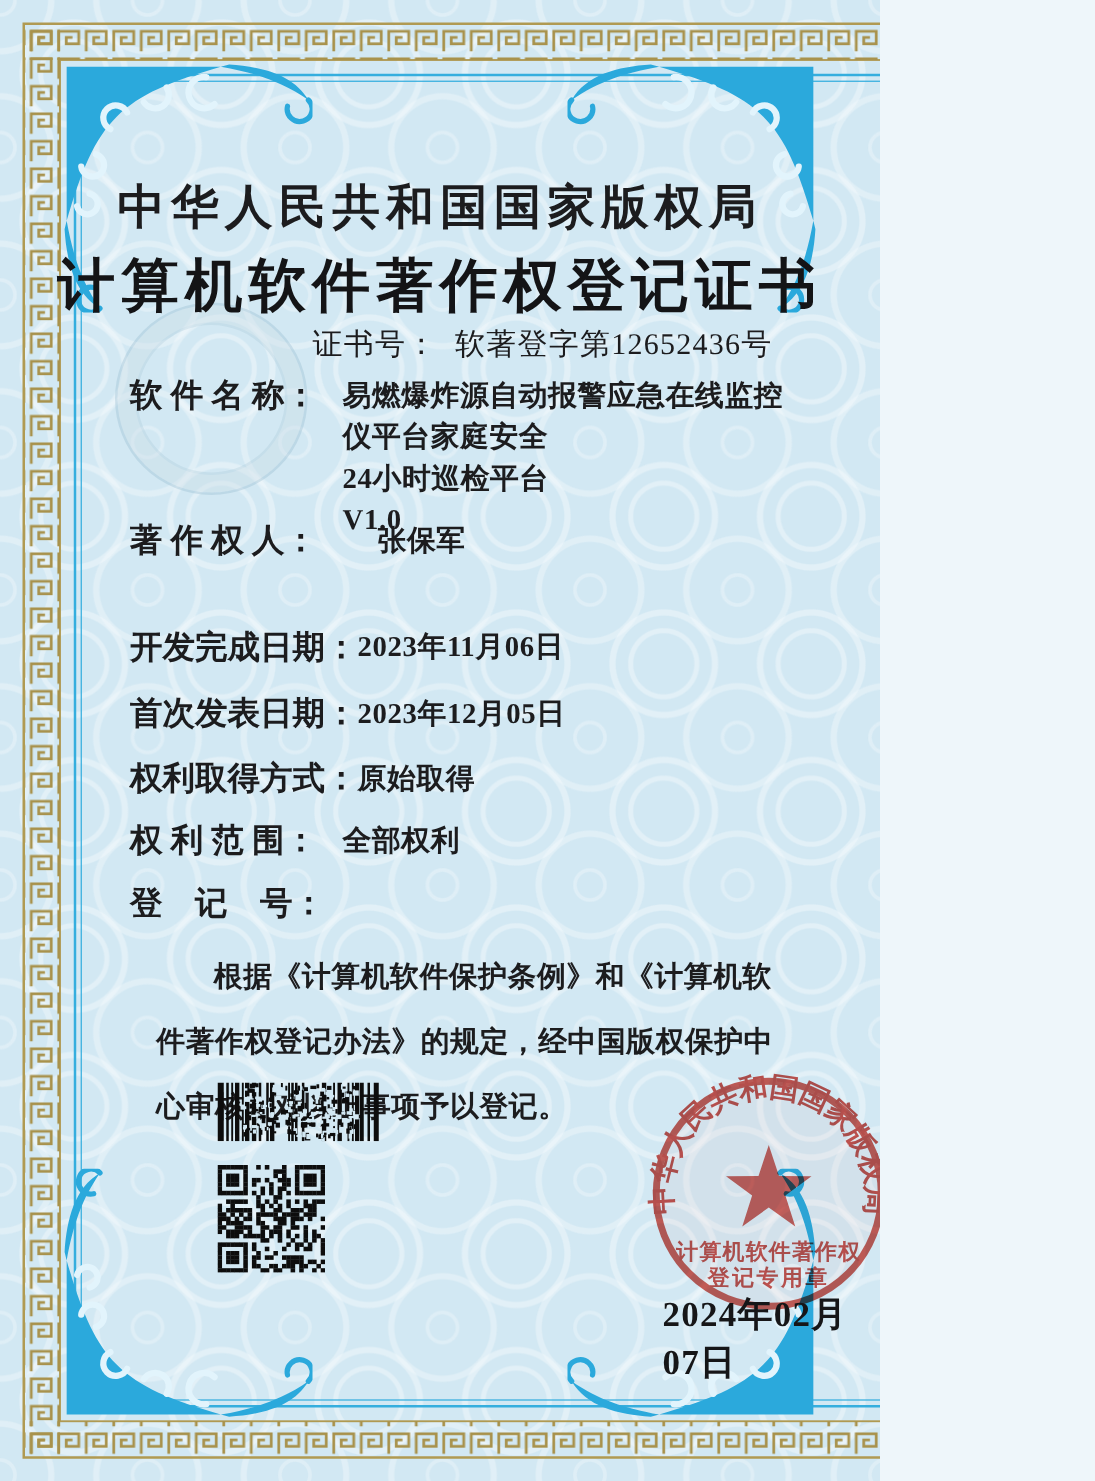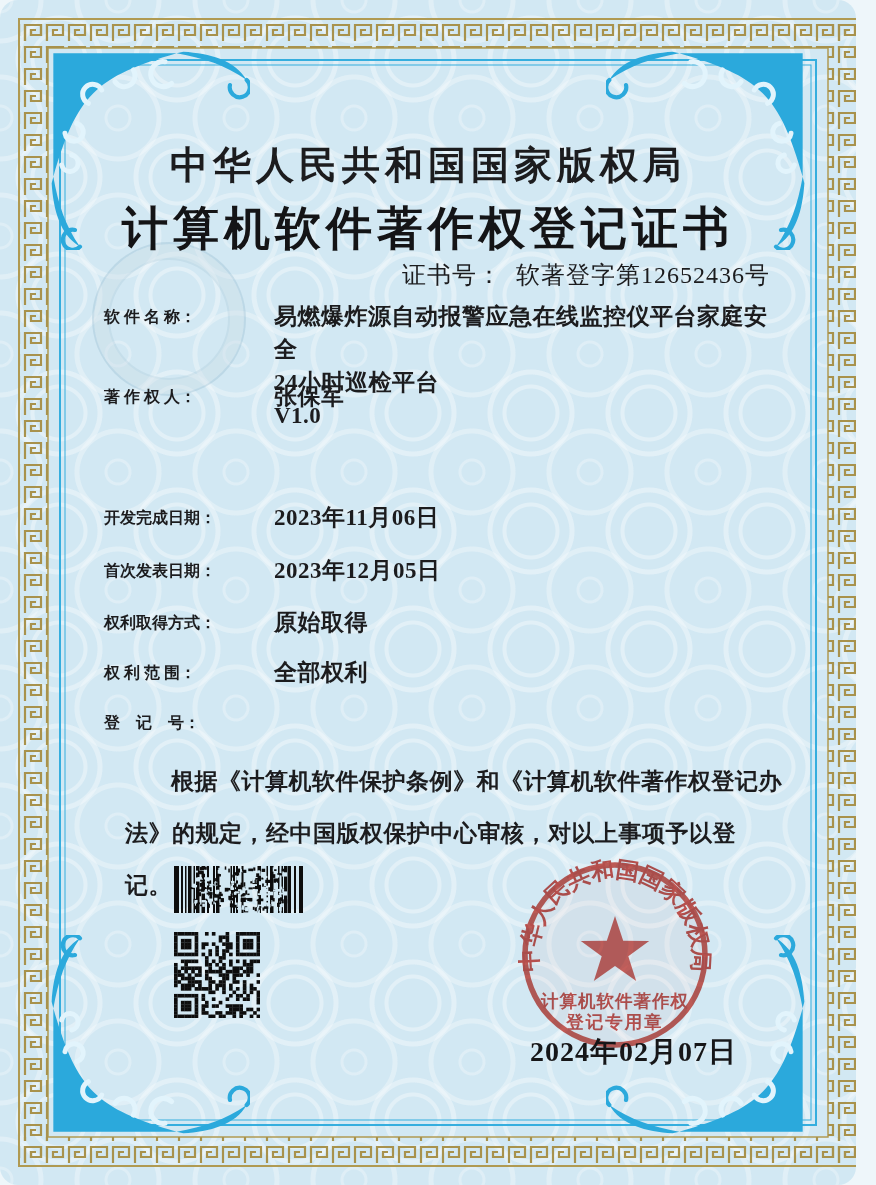--- a/index.html
+++ b/index.html
@@ -11,23 +11,22 @@
     --ink:#1c1c1e;
     --seal-red:#cf4a42;
   }
   html,body{margin:0;padding:0;}
   body{
     width:876px;height:1185px;
     font-family:"Liberation Serif","DejaVu Serif",serif;
     background:#eef6fa;
   }
   .page{
-    position:relative;width:856px;height:1185px;overflow:hidden;
+    position:relative;width:704px;height:1185px;overflow:hidden;
     background-color:var(--page-bg);
-    border-radius:18px;
   }
   
   .watermark{
     position:absolute;inset:0;pointer-events:none;
     background-image:
       radial-gradient(circle at 50% 50%, rgba(255,255,255,0) 24px, rgba(255,255,255,.45) 25px, rgba(255,255,255,.45) 28px, rgba(255,255,255,0) 29px, rgba(255,255,255,0) 38px, rgba(255,255,255,.45) 39px, rgba(255,255,255,.45) 43px, rgba(255,255,255,0) 44px),
       radial-gradient(circle at 50% 50%, rgba(255,255,255,0) 10px, rgba(255,255,255,.35) 11px, rgba(255,255,255,.35) 13px, rgba(255,255,255,0) 14px, rgba(255,255,255,0) 38px, rgba(255,255,255,.4) 39px, rgba(255,255,255,.4) 43px, rgba(255,255,255,0) 44px);
     background-size:118px 118px,118px 118px;
     background-position:0 0,59px 59px;
     opacity:.8;
@@ -55,27 +54,27 @@
   .cert-no{
     position:absolute;top:259px;right:86px;
     font-size:24px;font-weight:400;color:var(--ink);letter-spacing:1px;
   }
   .cert-no .lbl{margin-right:14px;}
   .field-row{
     position:absolute;left:104px;right:76px;display:flex;align-items:flex-start;
     color:var(--ink);
   }
   .field-row .label{
-    flex:0 0 170px;font-size:16px;font-weight:700;line-height:33px;white-space:pre;
+    flex:0 0 170px;font-size:26px;font-weight:700;line-height:33px;white-space:pre;
   }
   .field-row .value{
     font-size:23px;font-weight:600;line-height:33px;white-space:pre-line;letter-spacing:.5px;
   }
   .row-software{top:300px;}
-  .row-owner{top:380px;}
+  .row-owner{top:416px;gap:28px;}
   .row-devdate{top:501px;}
   .row-pubdate{top:554px;}
   .row-method{top:606px;}
   .row-scope{top:656px;}
   .row-regno{top:706px;gap:12px;}
   .statement{
     position:absolute;top:756px;left:104px;right:74px;
     font-size:23px;font-weight:700;line-height:52px;text-indent:2em;
     color:var(--ink);letter-spacing:.5px;margin-left:21px;
   }

